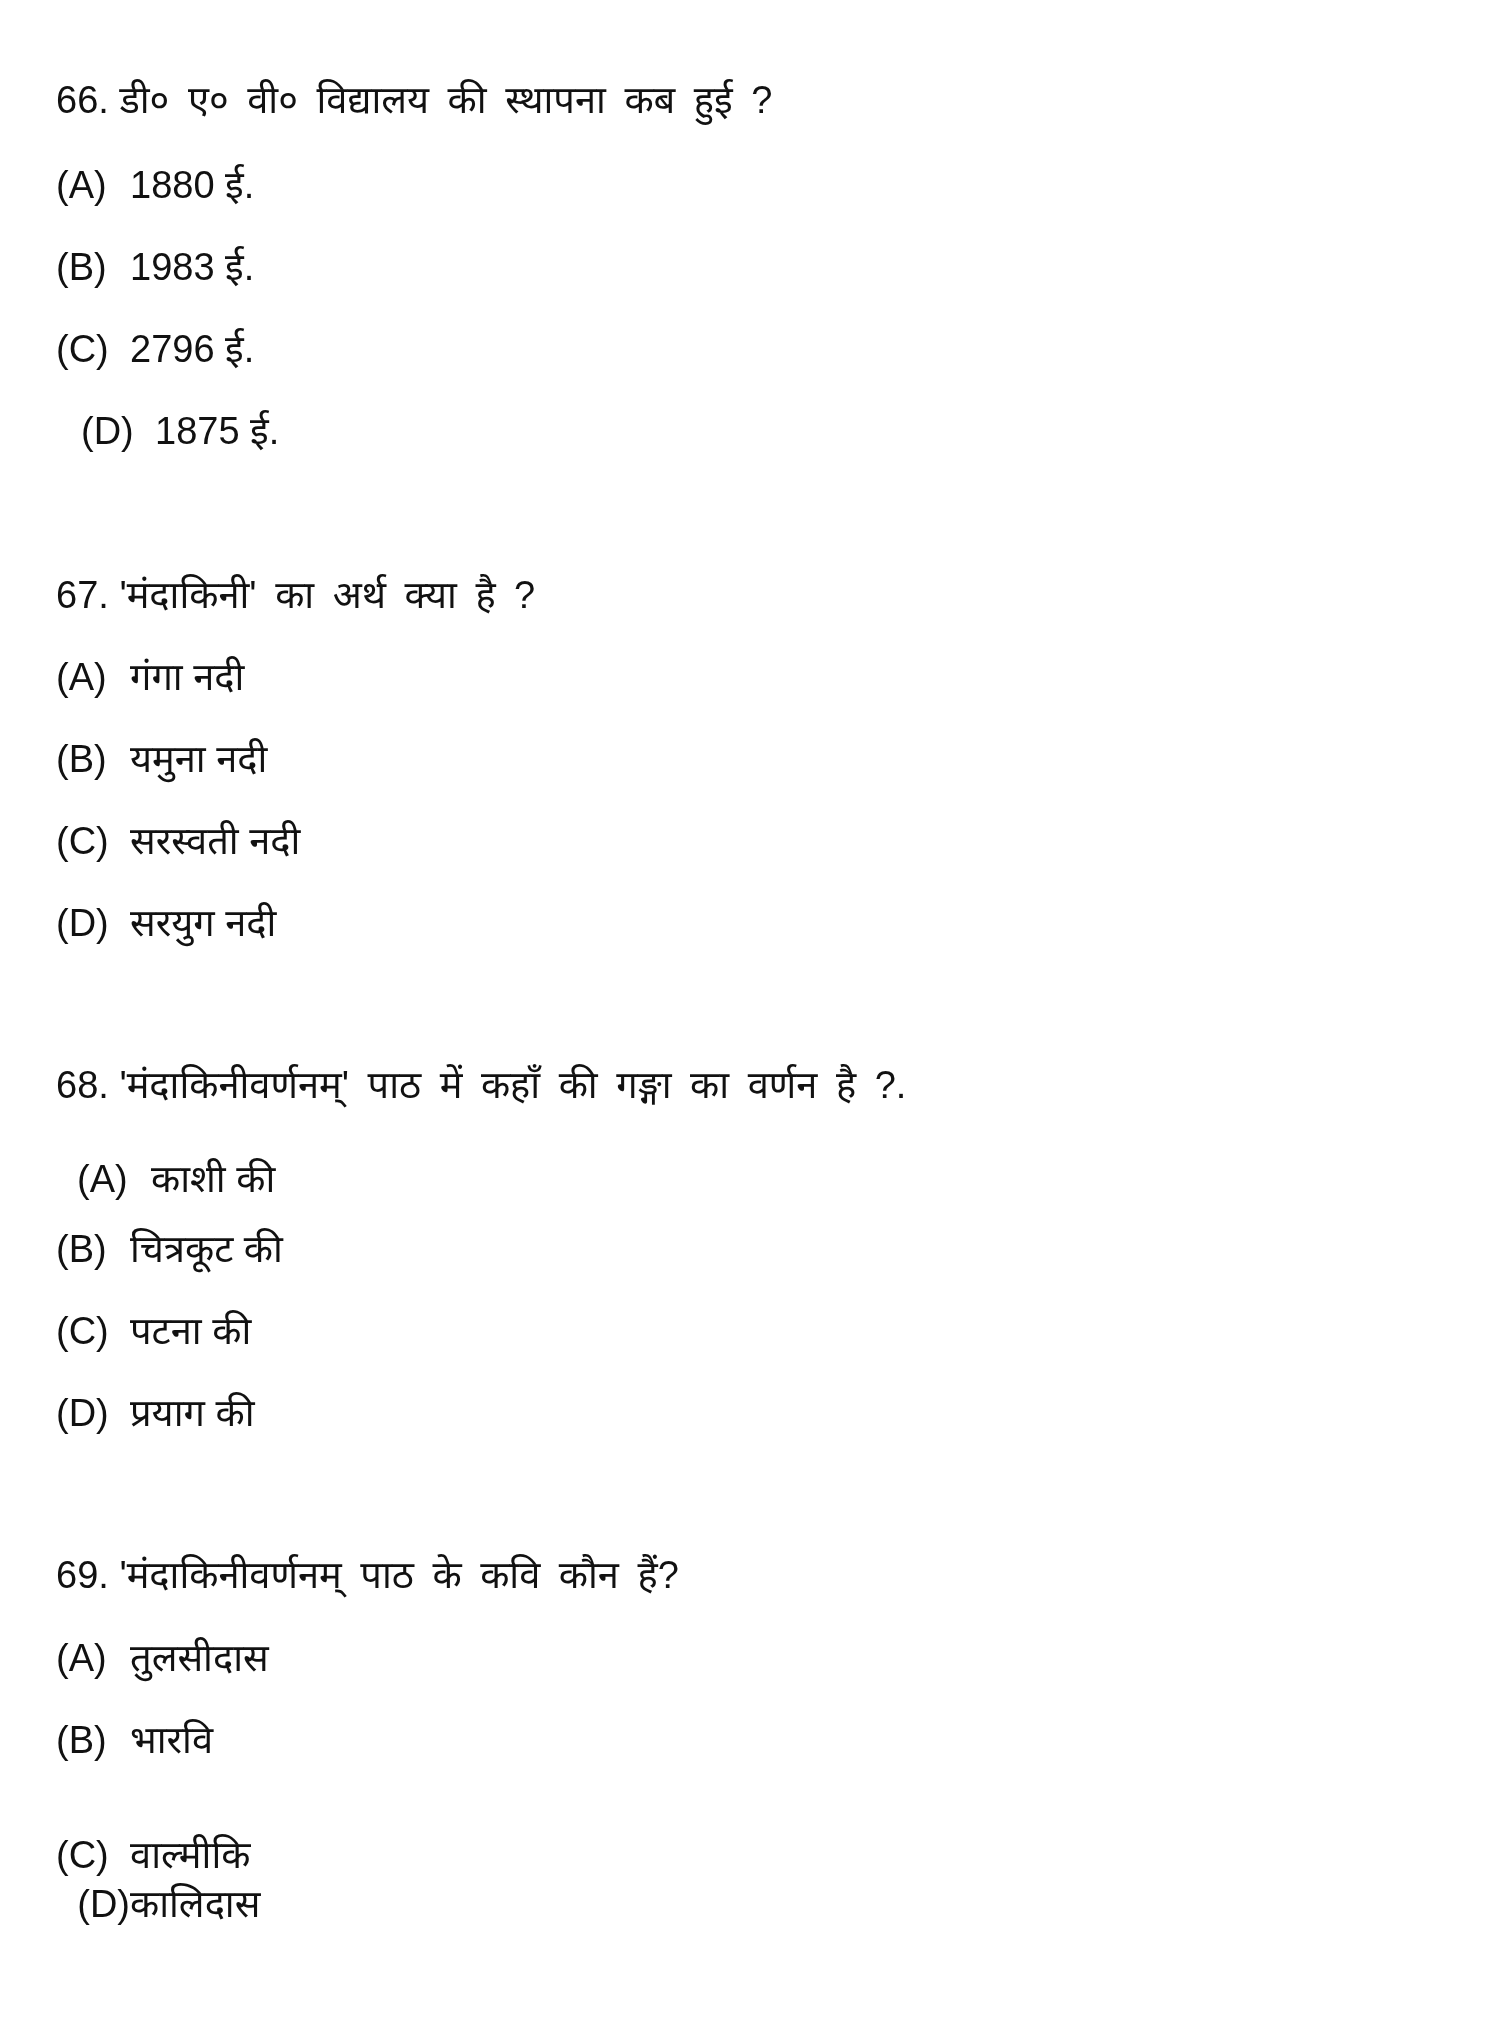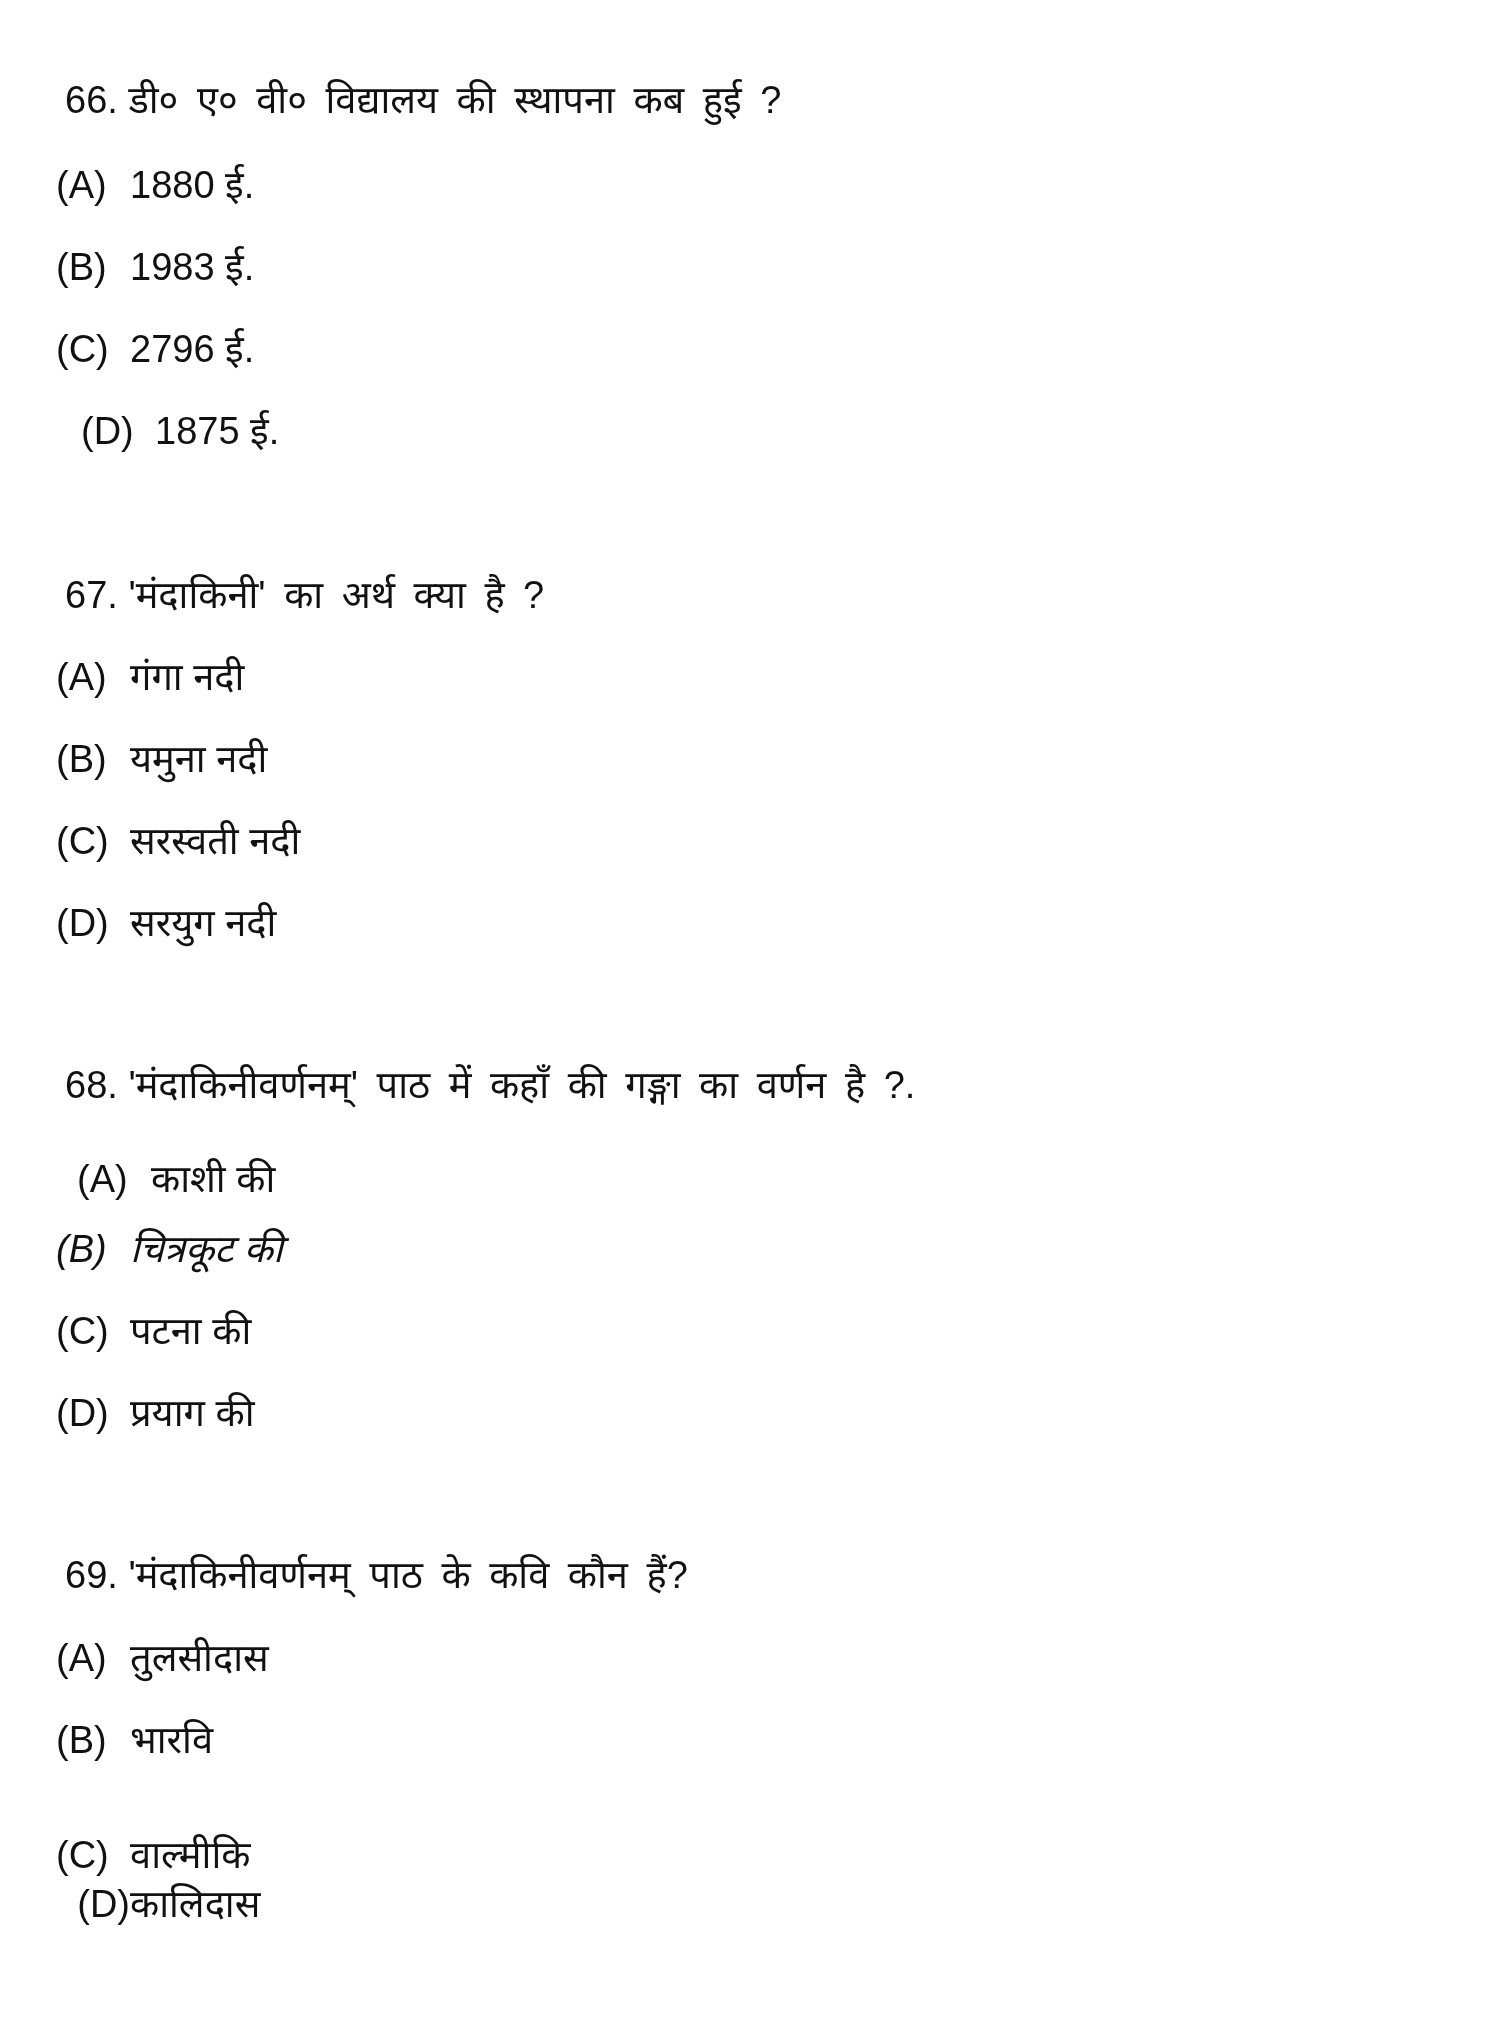--- a/index.html
+++ b/index.html
@@ -6,21 +6,21 @@
   body {
     width: 1505px; height: 2034px; position: relative; overflow: hidden;
     font-family: "Liberation Sans", "DejaVu Sans", sans-serif;
     color: #111111;
   }
   .q-block { position: absolute; left: 56px; }
   .line {
     position: absolute; left: 0; white-space: nowrap;
     font-size: 38px; line-height: 50px; height: 50px;
   }
-  .line .num { display: inline-block; margin-left: 9px; }
+  .line .num { display: inline-block; }
   .line .opt-label { display: inline-block; width: 74px; }
   .line .qtext { word-spacing: 8px; text-align: right; }
 </style>
 </head>
 <body>
 
 <div class="q-block" style="top:75px;">
   <div class="line" style="top:0px;">
     <span class="num">66.</span>
     <span class="qtext">डी० ए० वी० विद्यालय की स्थापना कब हुई ?</span>
@@ -59,21 +59,21 @@
 </div>
 
 <div class="q-block" style="top:1060px;">
   <div class="line" style="top:0px;">
     <span class="num">68.</span>
     <span class="qtext">'मंदाकिनीवर्णनम्' पाठ में कहाँ की गङ्गा का वर्णन है ?.</span>
   </div>
   <div class="line" style="top:94px;margin-left:21px;">
     <span class="opt-label">(A)</span><span>काशी की</span>
   </div>
-  <div class="line" style="top:164px;font-style:italic;">
+  <div class="line" style="top:164px;">
     <span class="opt-label">(B)</span><span>चित्रकूट की</span>
   </div>
   <div class="line" style="top:246px;">
     <span class="opt-label">(C)</span><span>पटना की</span>
   </div>
   <div class="line" style="top:328px;">
     <span class="opt-label">(D)</span><span>प्रयाग की</span>
   </div>
 </div>
 

